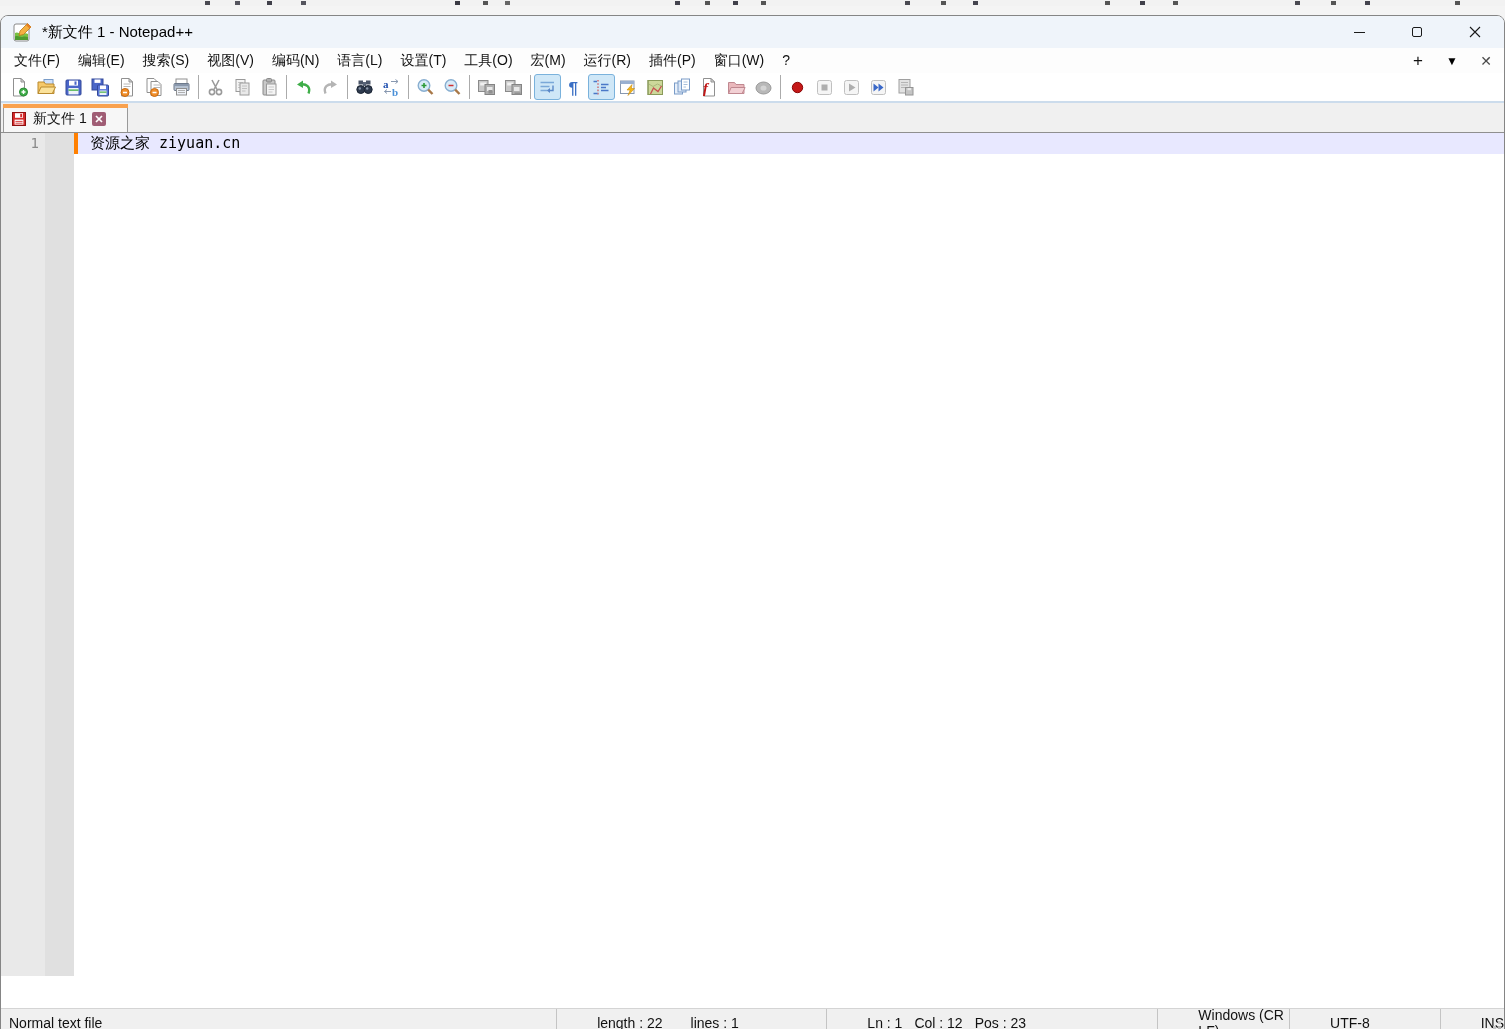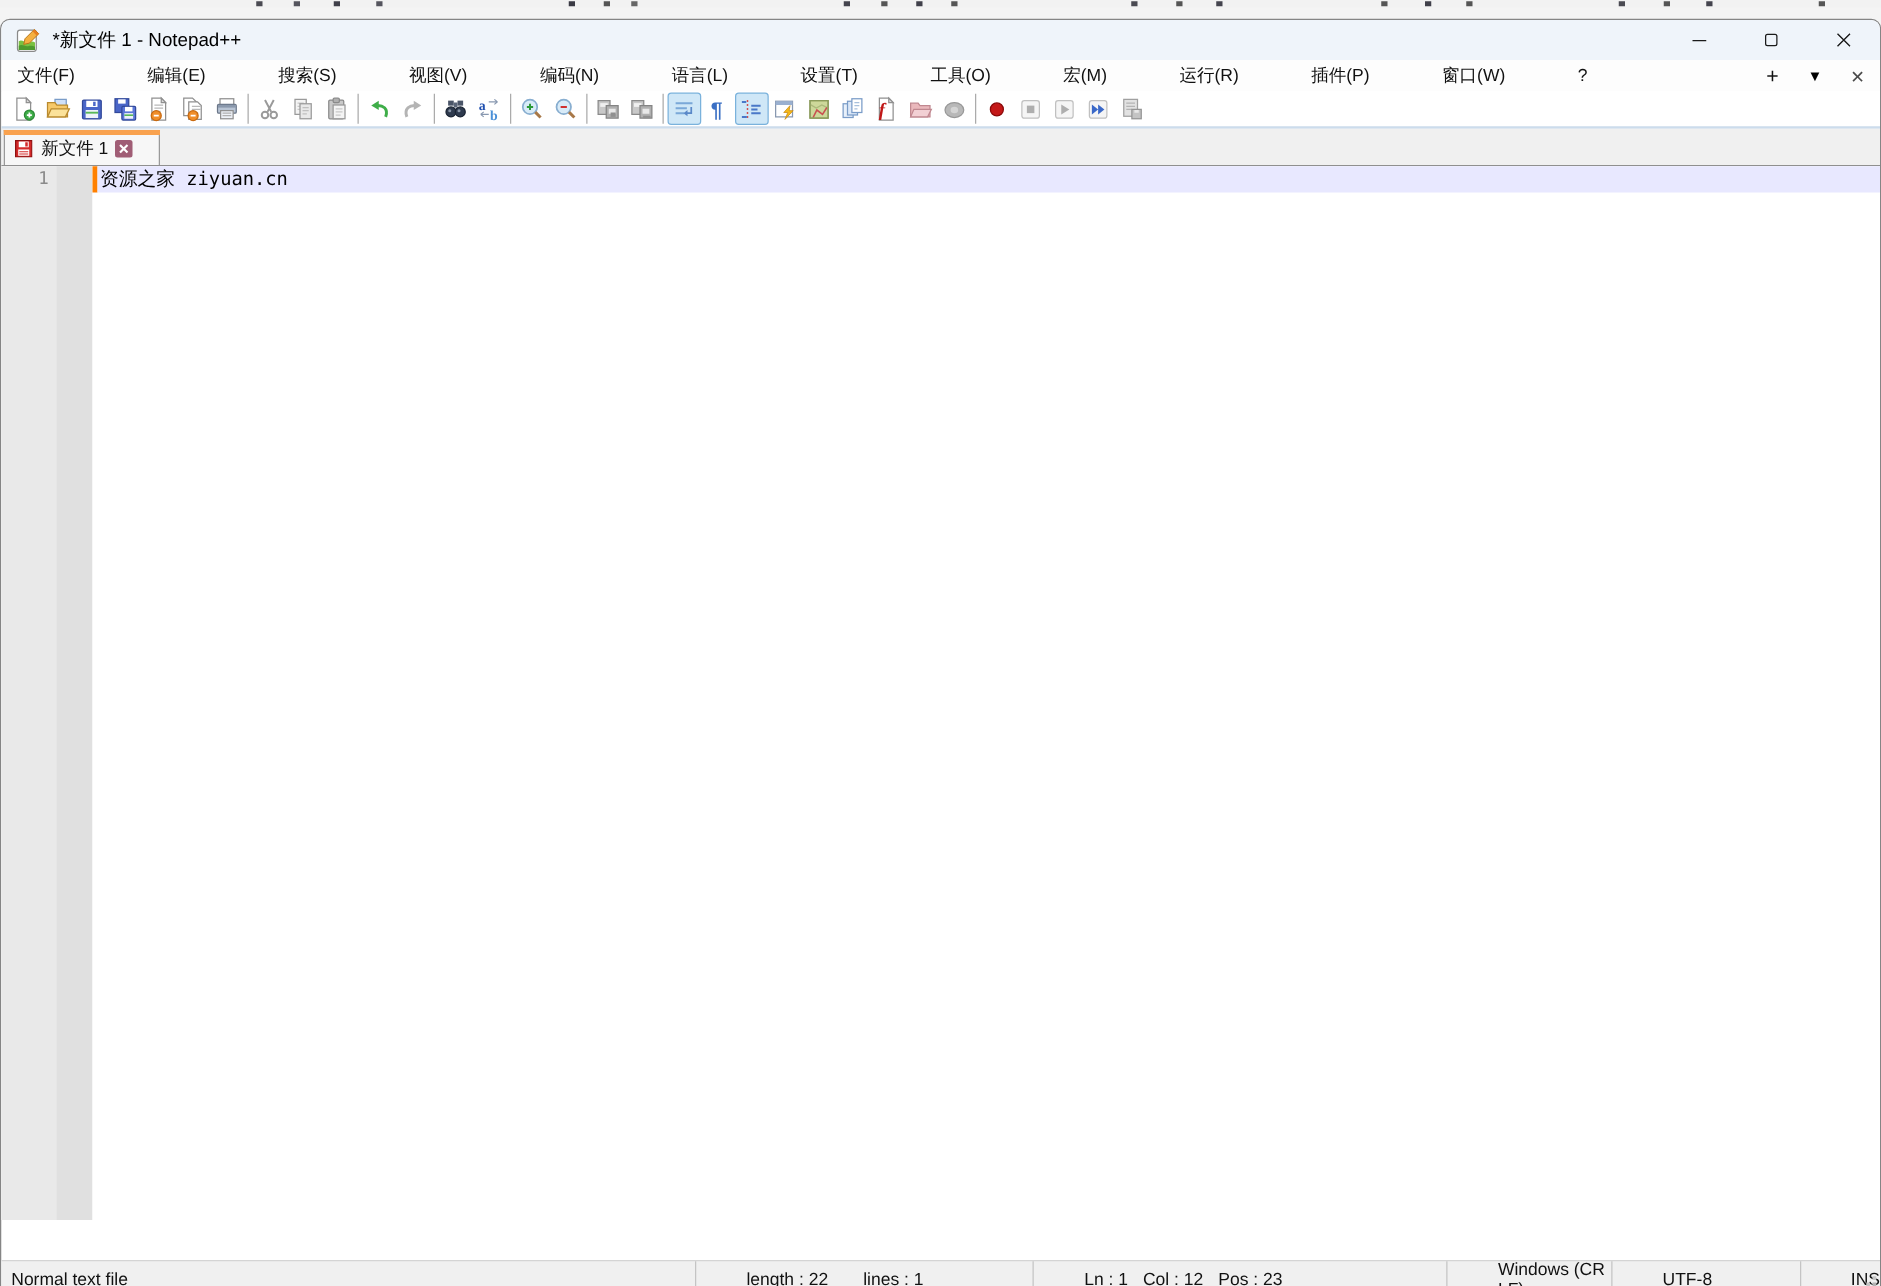--- a/index.html
+++ b/index.html
@@ -24,21 +24,21 @@
   .titlebar { height:32px; background:#eff4fa; display:flex; align-items:center; flex:0 0 auto; }
   .app-icon { width:22px; height:22px; margin:0 8px 0 11px; flex:0 0 auto; }
   .title-text { font-size:15px; color:#000; }
   .tb-spacer { flex:1; }
   .wc-btn { width:58px; height:32px; display:flex; align-items:center; justify-content:center; }
   .wc-min { width:11px; height:1px; background:#1a1a1a; }
   .wc-max { width:10px; height:10px; border:1.2px solid #1a1a1a; border-radius:2px; }
 
   
   .menubar { height:25px; background:#fdfdfd; display:flex; align-items:center; flex:0 0 auto; }
-  .menu-items { display:flex; align-items:flex-start; margin-left:4px;gap:40px; }
+  .menu-items { display:flex; align-items:flex-start; margin-left:4px; }
   .menu-item { font-size:14px; color:#111; padding:3px 9px; white-space:nowrap; }
   .menu-right { margin-left:auto; display:flex; align-items:center; margin-right:8px; gap:14px; }
   .mr-plus { font-size:17px; color:#111; width:20px; text-align:center; }
   .mr-arrow { font-size:12px; color:#000; width:20px; text-align:center; }
   .mr-x { font-size:14px; color:#4a4a4a; width:20px; text-align:center; }
 
   
   .toolbar { height:30px; background:#fff; border-bottom:2px solid #ccdcec;
     display:flex; align-items:center; padding-left:5px; flex:0 0 auto; }
   .tb-btn { width:27px; height:26px; display:flex; align-items:center; justify-content:center;
@@ -60,21 +60,21 @@
   
   .editor { flex:1 1 auto; display:flex; background:#fff; position:relative; }
   .gutter-num { width:44px; background:#e9e9e9; flex:0 0 auto;
     font-family:"DejaVu Sans Mono", monospace; font-size:14px; color:#8a8a8a; }
   .gutter-num .ln { height:21px; line-height:21px; text-align:right; padding-right:6px; }
   .gutter-fold { width:29px; background:#e0e0e0; flex:0 0 auto; }
   .gutter-change { width:4px; background:#fff; flex:0 0 auto; }
   .gutter-change .chg { height:21px; }
   .code-area { flex:1 1 auto; position:relative;
     font-family:"DejaVu Sans Mono", monospace; font-size:15px; color:#000; }
-  .code-line { height:21px; line-height:21px; padding-left:2px; white-space:pre; }
+  .code-line { height:21px; line-height:21px; padding-left:12px; white-space:pre; }
 
   
   .statusbar { height:29px; background:#f0f0f0; border-top:1px solid #d4d4d4;
     display:flex; align-items:stretch; font-size:14px; color:#111; flex:0 0 auto; position:relative;margin-top:32px; }
   .sb-sec { display:flex; align-items:center; padding-left:8px; }
   .sb-sec + .sb-sec { border-left:1px solid #c4c4c4;padding-left:40px; }
   .sb-doc { width:557px; }
   .sb-len { width:271px; gap:28px; }
   .sb-cur { width:332px; gap:12px; }
   .sb-eol { width:132px; }

